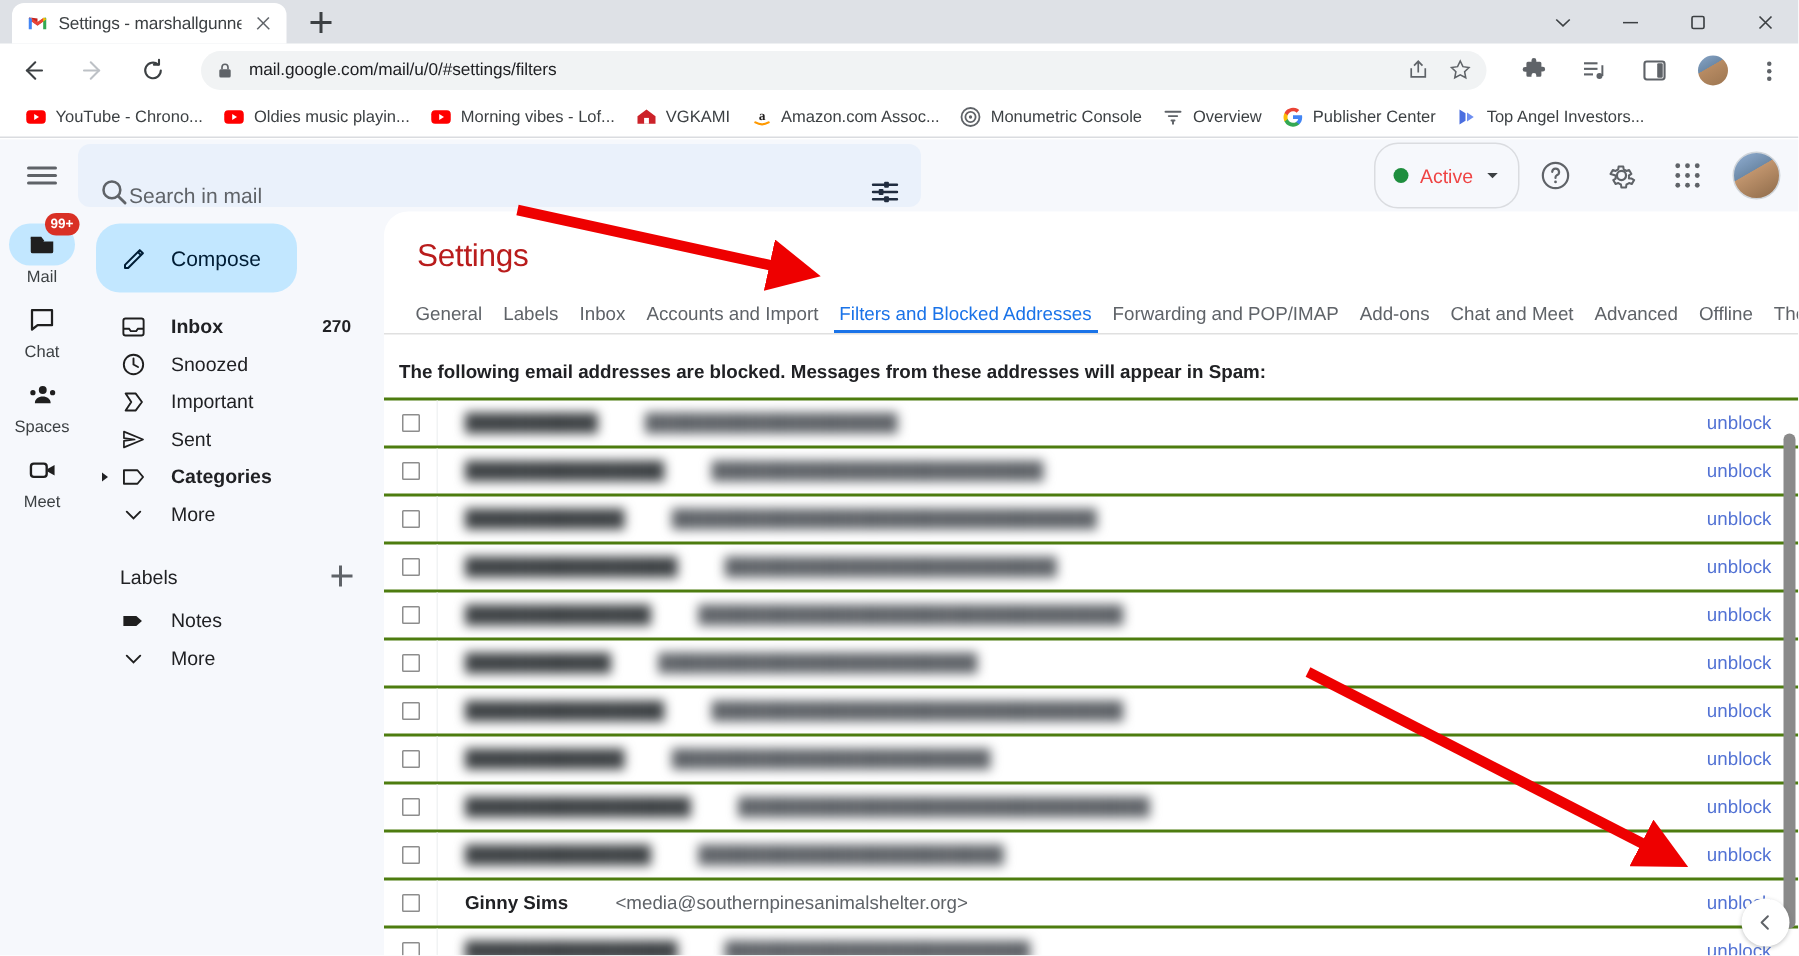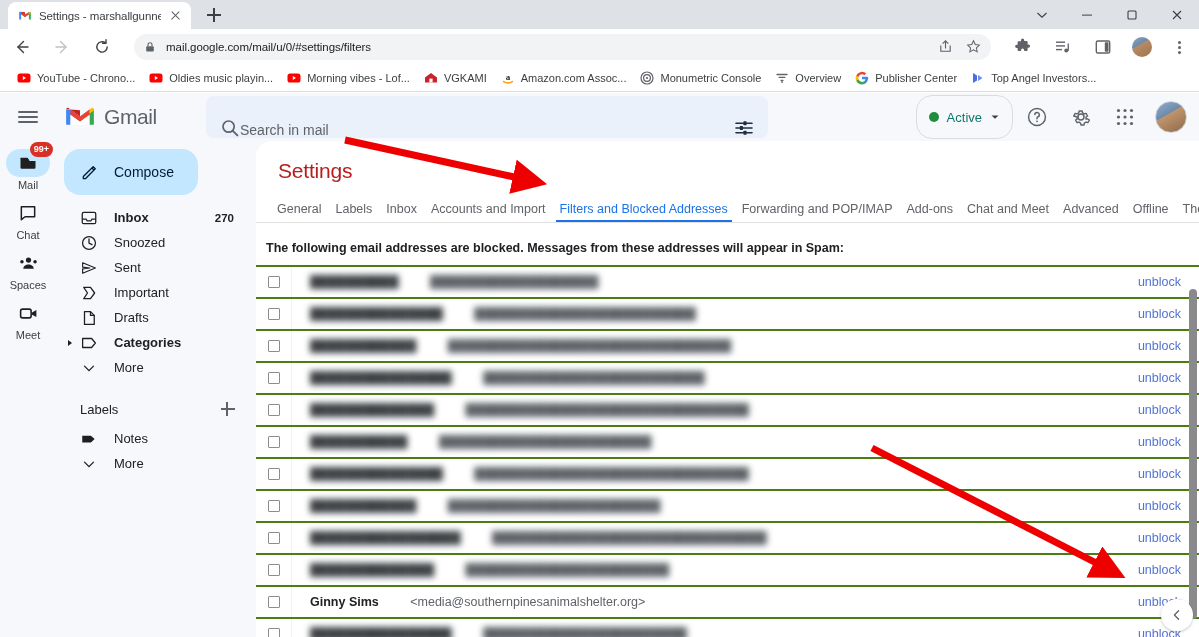--- a/index.html
+++ b/index.html
@@ -154,21 +154,21 @@
   .search-input-txt { font-size: 14px; color: #5f6368; flex: 1; }
 
   .g-header-right {
     margin-left: auto;
     display: flex; align-items: center; gap: 4px;
   }
   .active-chip {
     display: flex; align-items: center; gap: 8px;
     height: 44px; padding: 0 12px;
     border: 1px solid #dadce0; border-radius: 16px;
-    font-size: 13px; color: #0f766e;
+    font-size: 13px; color: #ef4444;
     background: #f6f8fc;
   }
   .active-dot { width: 10px; height: 10px; border-radius: 50%; background: #1e8e3e; }
   .hdr-icon { width: 40px; height: 40px; position: relative; border-radius: 50%; }
   .hdr-avatar {
     width: 32px; height: 32px; border-radius: 50%; margin-left: 6px;
     background: linear-gradient(150deg,#93b0d4 0%,#6d8aa8 40%,#c0946d 41%,#8d6a49 100%);
     border: 1px solid #d0d5da;
   }
 
@@ -540,33 +540,20 @@
   </div>
 </div>
 
 <div class="gmail">
 
   <div class="g-header">
     <div class="hamburger">
       <i style="top:18px;"></i>
         <i style="top:23px;"></i>
         <i style="top:28px;"></i>
-    </div>
-    <div class="gmail-logo">
-      <span style="display:flex;">
-        <svg width="32" height="24" viewBox="0 0 24 18">
-          <path d="M1.6 3.2 v11.6 h3.3 V7.4 L12 12.3 V8.9 L4.9 3.6 C3 3.6 1.6 3.6 1.6 3.2z" fill="#4285f4"></path>
-          <path d="M22.4 3.2 v11.6 h-3.3 V7.4 L12 12.3 V8.9 l7.1-5.3z" fill="#34a853"></path>
-          <path d="M4.9 14.8 V7.4 L12 12.3 l7.1-4.9 v7.4z" fill="#fff"></path>
-          <path d="M4.9 7.4 L12 12.4 l7.1-5 V3.4 L12 8.6 L4.9 3.4z" fill="#ea4335"></path>
-          <path d="M1.6 3.2 C1.6 2.5 2.3 2 3.1 2 L12 8.6 V3.9 L4.9 3.4" fill="#c5221f"></path>
-          <path d="M19.1 3.4 L21 2 c.8 0 1.4.5 1.4 1.2 v.9 l-3.3 2.5z" fill="#fbbc04"></path>
-        </svg>
-      </span>
-      <span class="gmail-word">Gmail</span>
     </div>
 
     <div class="searchbar">
       <span style="display:flex;">
         <svg width="20" height="20" viewBox="0 0 20 20">
           <circle cx="8.6" cy="8.6" r="5.6" stroke="#5f6368" stroke-width="1.7" fill="none"></circle>
           <path d="M12.8 12.8 L17.4 17.4" stroke="#5f6368" stroke-width="1.9" stroke-linecap="round"></path>
         </svg>
       </span>
       <span class="search-input-txt">Search in mail</span>
@@ -696,44 +683,35 @@
             <circle cx="12" cy="12" r="8.6" stroke="#1f1f1f" stroke-width="1.7" fill="none"></circle>
             <path d="M12 6.6 V12 L16 14.2" stroke="#1f1f1f" stroke-width="1.7" fill="none" stroke-linecap="round"></path>
           </svg>
         </span>
         <span class="ni-label">Snoozed</span>
       </div>
 
       <div class="nav-item">
         <span class="ni-ico">
           <svg width="18" height="18" viewBox="0 0 24 24">
-            <path d="M3.5 5 L20.5 12 L3.5 19 L3.5 13.2 L13 12 L3.5 10.8 Z" stroke="#1f1f1f" stroke-width="1.5" fill="none" stroke-linejoin="round"></path>
-          </svg>
-        </span>
-        <span class="ni-label">Sent</span>
+            <path d="M5 4.5 H14 L19.5 12 L14 19.5 H5 L10 12 Z" stroke="#1f1f1f" stroke-width="1.7" fill="none" stroke-linejoin="round"></path>
+          </svg>
+        </span>
+        <span class="ni-label">Important</span>
       </div>
 
       <div class="nav-item">
         <span class="ni-ico">
           <svg width="18" height="18" viewBox="0 0 24 24">
-            <path d="M5 4.5 H14 L19.5 12 L14 19.5 H5 L10 12 Z" stroke="#1f1f1f" stroke-width="1.7" fill="none" stroke-linejoin="round"></path>
-          </svg>
-        </span>
-        <span class="ni-label">Important</span>
-      </div>
-
-      <div class="nav-item">
-        <span class="ni-ico">
-          <svg width="18" height="18" viewBox="0 0 24 24">
-            <path d="M6 3.5 H14 L19 8.5 V20.5 H6 Z" stroke="#1f1f1f" stroke-width="1.7" fill="none" stroke-linejoin="round"></path>
-            <path d="M14 3.5 V8.5 H19" stroke="#1f1f1f" stroke-width="1.7" fill="none"></path>
-          </svg>
-        </span>
-        <span class="ni-label">Drafts</span>
-      </div>
+            <path d="M3.5 5 L20.5 12 L3.5 19 L3.5 13.2 L13 12 L3.5 10.8 Z" stroke="#1f1f1f" stroke-width="1.5" fill="none" stroke-linejoin="round"></path>
+          </svg>
+        </span>
+        <span class="ni-label">Sent</span>
+      </div>
+
 
       <div class="nav-item bold">
         <span class="nav-caret"></span>
         <span class="ni-ico">
           <svg width="18" height="18" viewBox="0 0 24 24">
             <path d="M3.5 6 H15.5 L20.5 12 L15.5 18 H3.5 Z" stroke="#1f1f1f" stroke-width="1.7" fill="none" stroke-linejoin="round"></path>
           </svg>
         </span>
         <span class="ni-label">Categories</span>
       </div>

